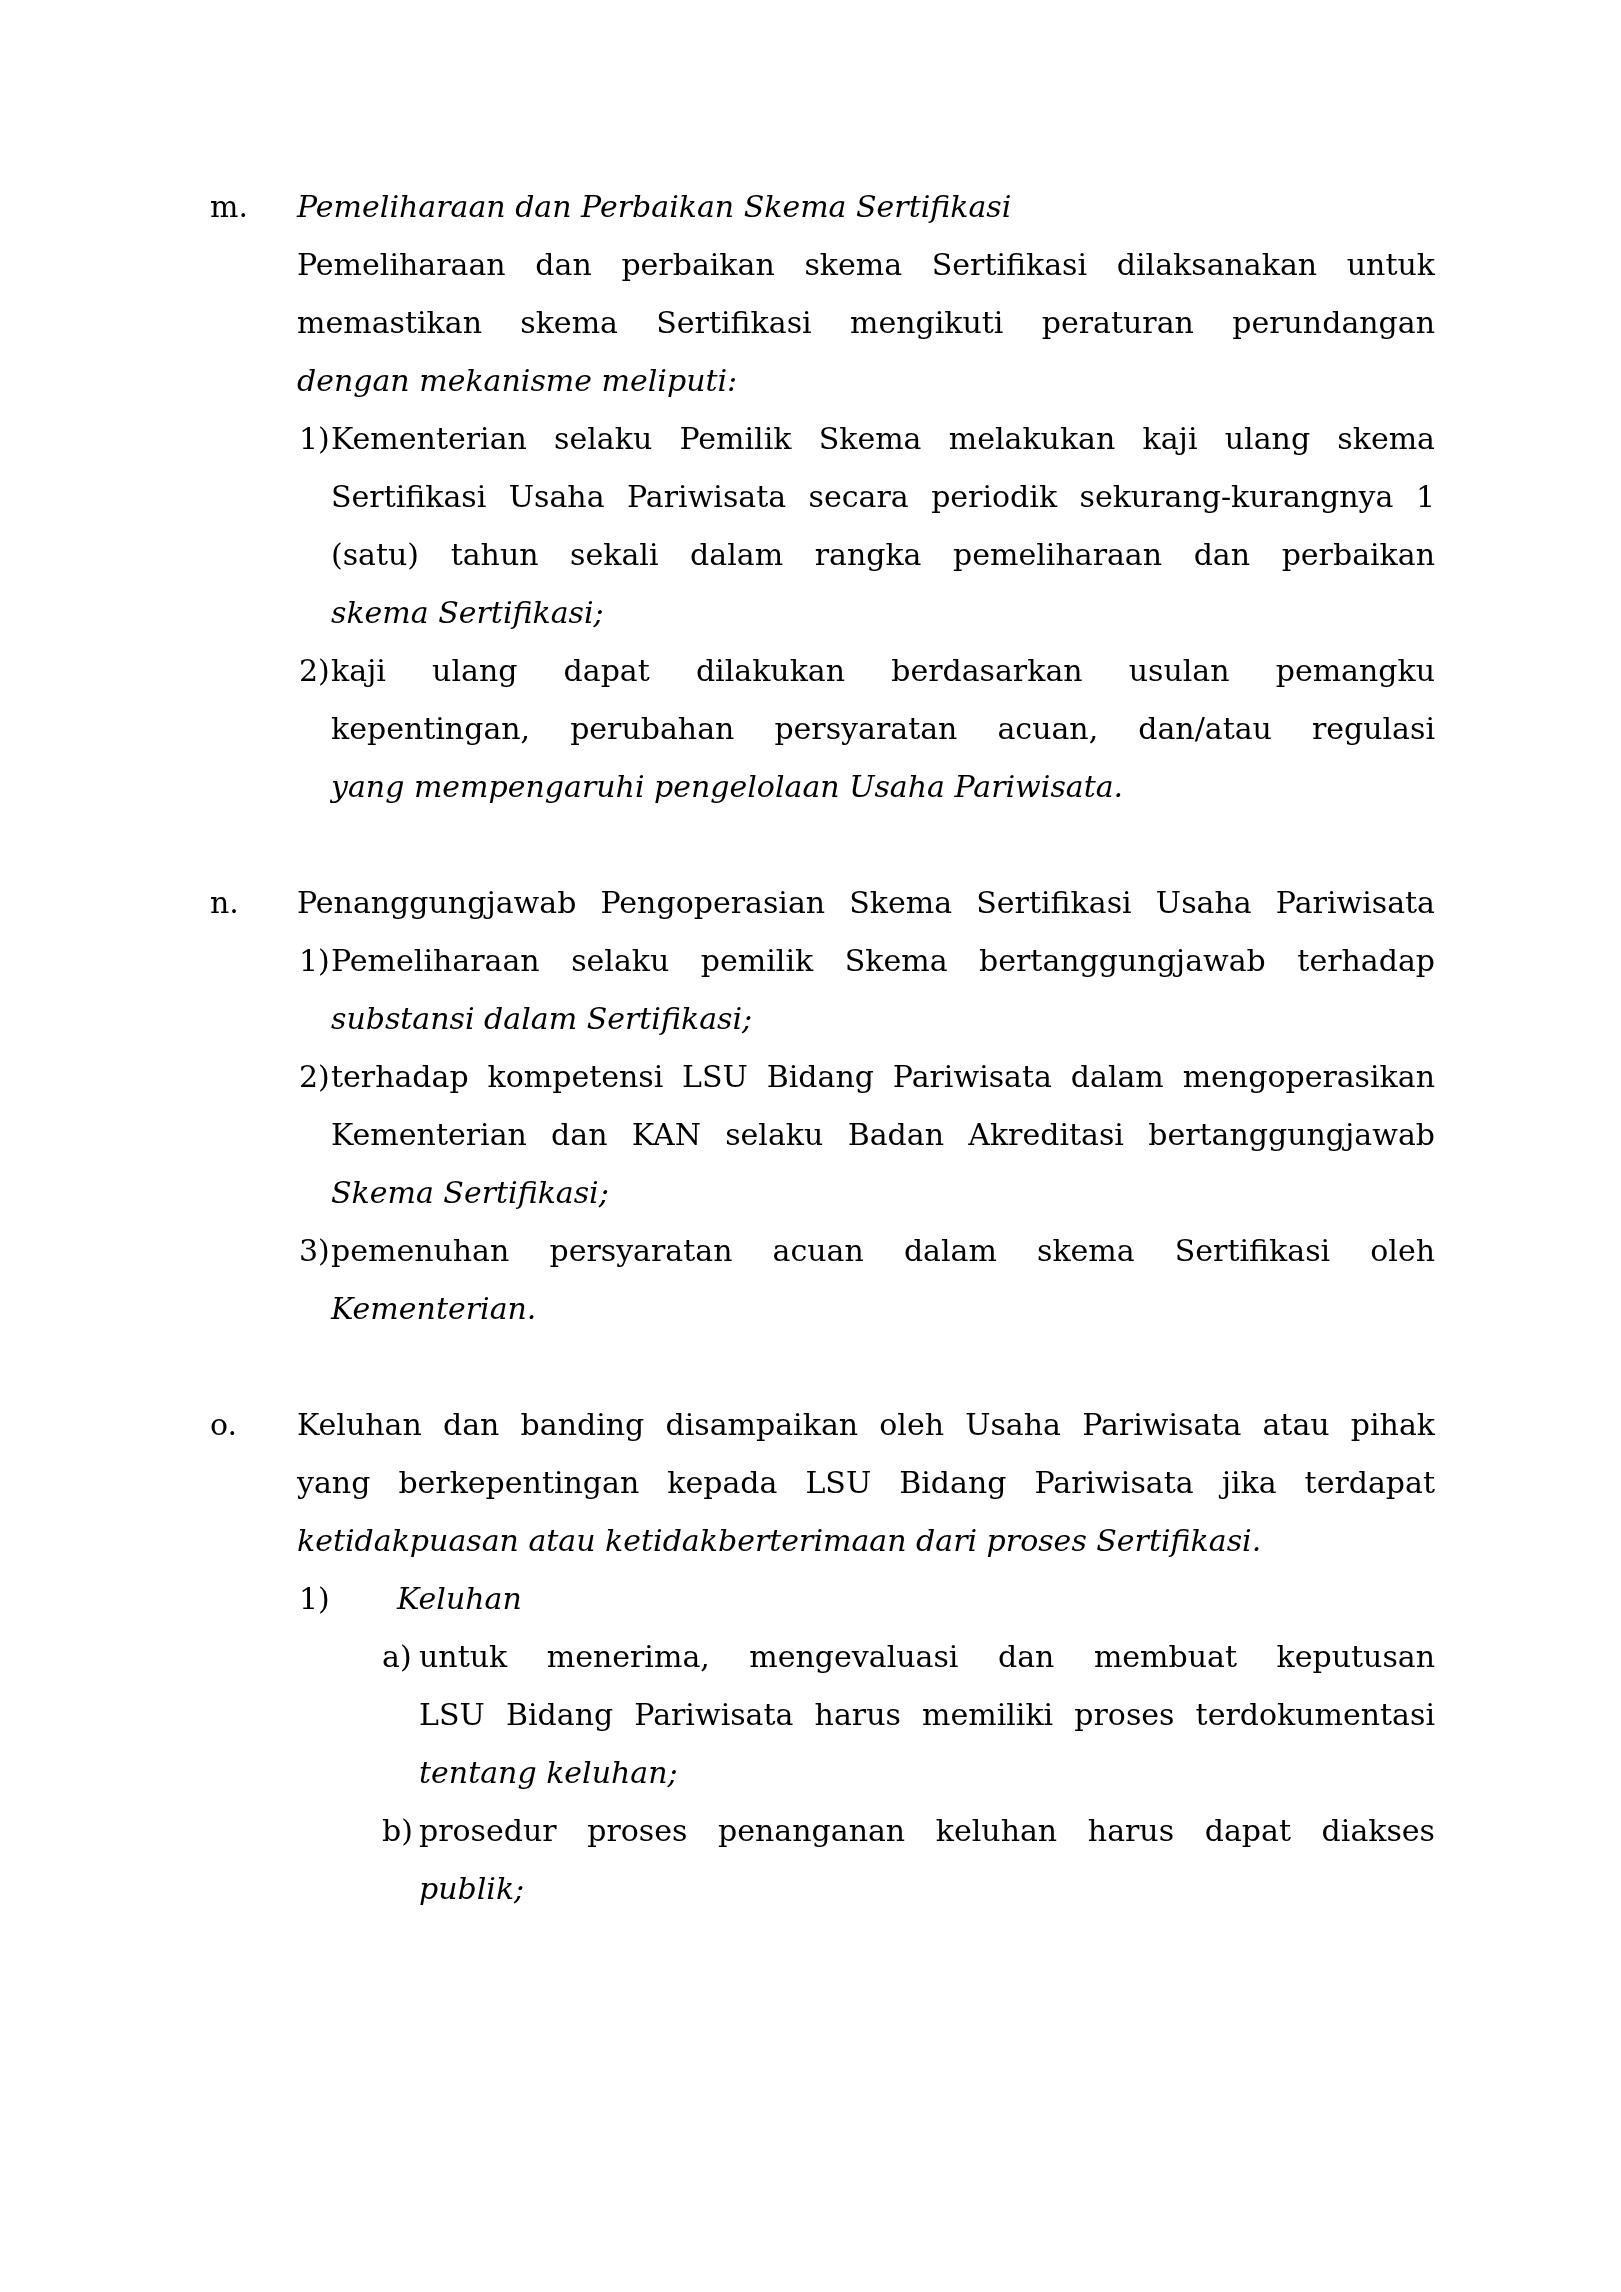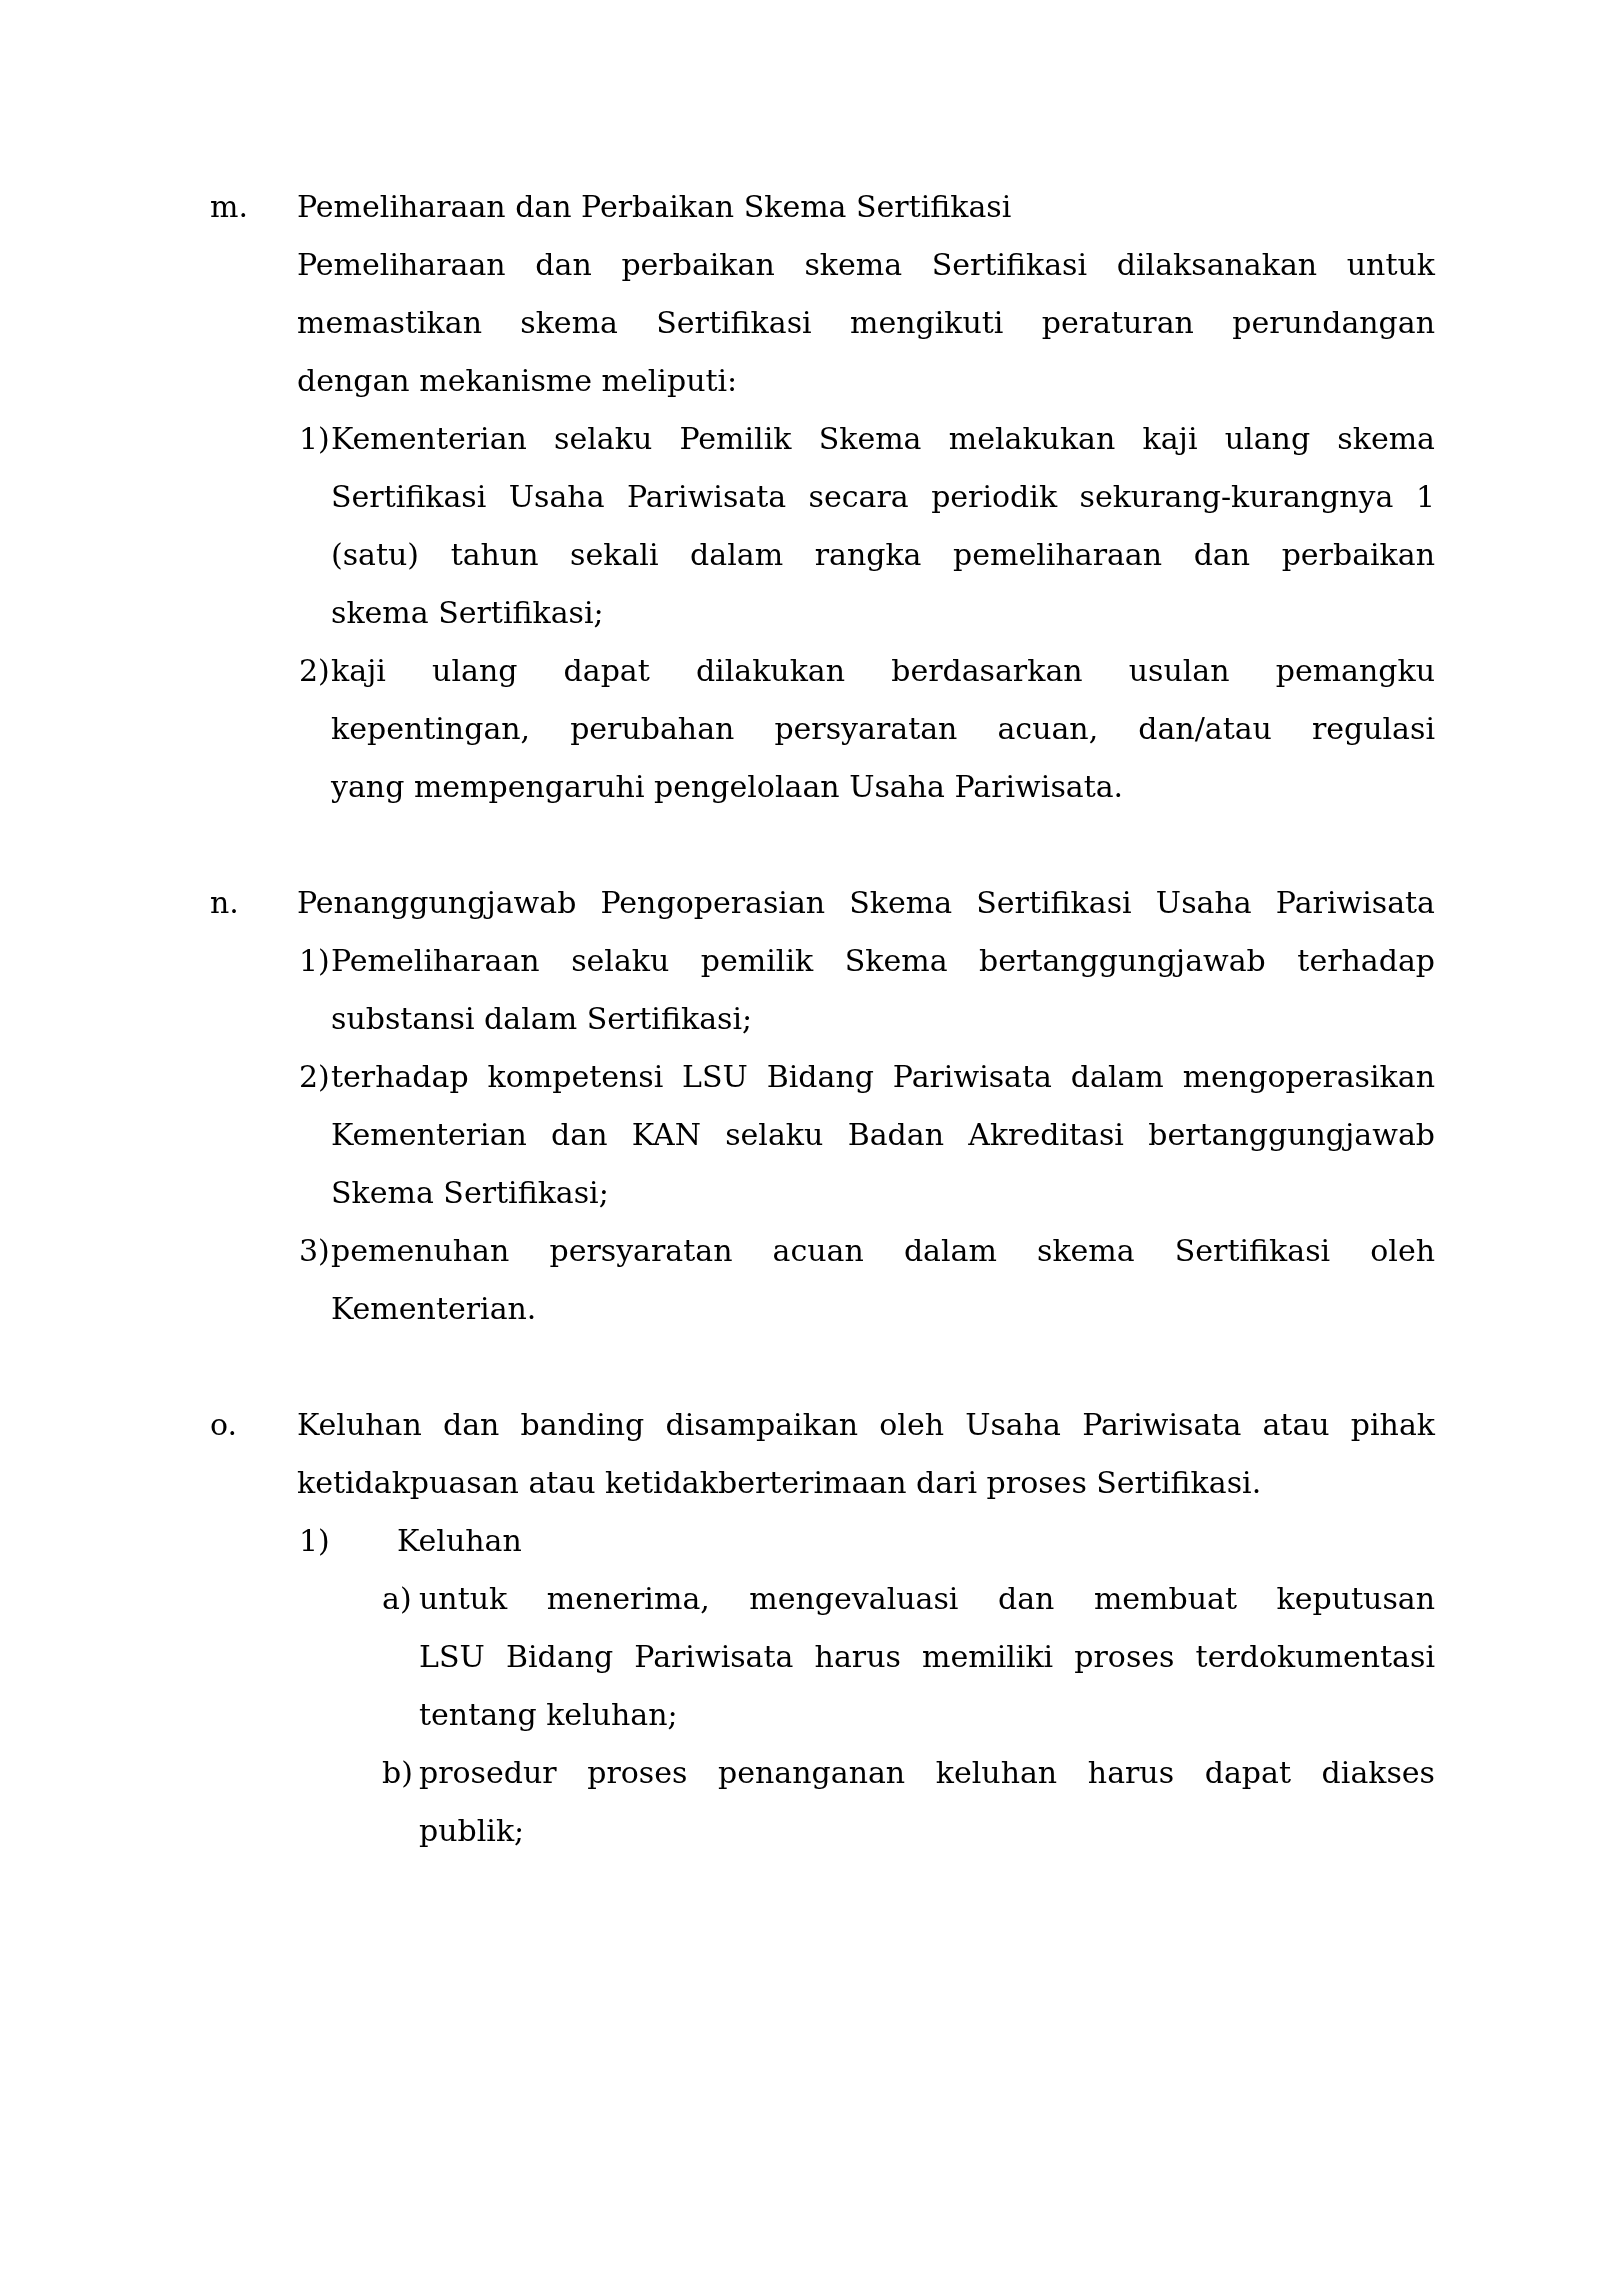--- a/index.html
+++ b/index.html
@@ -38,20 +38,21 @@
     width: 1138px;
     min-width: 0;
   }
   
   .line {
     text-align: justify;
     text-align-last: justify;
   }
   .line.last, .line.single {
     text-align-last: left;
+    font-style: italic;
   }
   
   .item {
     position: relative;
     padding-left: 34px;
   }
   .item > .num {
     position: absolute;
     left: 2px;
     top: 0;
@@ -132,20 +133,21 @@
         </div>
       </div>
     </div>
 
     <div class="section">
       <div class="s-label">o.</div>
       <div class="s-body">
 
         <div class="para">
           <div class="line">Keluhan dan banding disampaikan oleh Usaha Pariwisata atau pihak</div>
+          <div class="line">yang berkepentingan kepada LSU Bidang Pariwisata jika terdapat</div>
           <div class="line last">ketidakpuasan atau ketidakberterimaan dari proses Sertifikasi.</div>
         </div>
 
         <div class="item item-o">
           <span class="num">1)</span>
           <div class="line single keluhan-line">Keluhan</div>
 
           <div class="subitem">
             <span class="subnum">a)</span>
             <div class="line">untuk menerima, mengevaluasi dan membuat keputusan</div>

